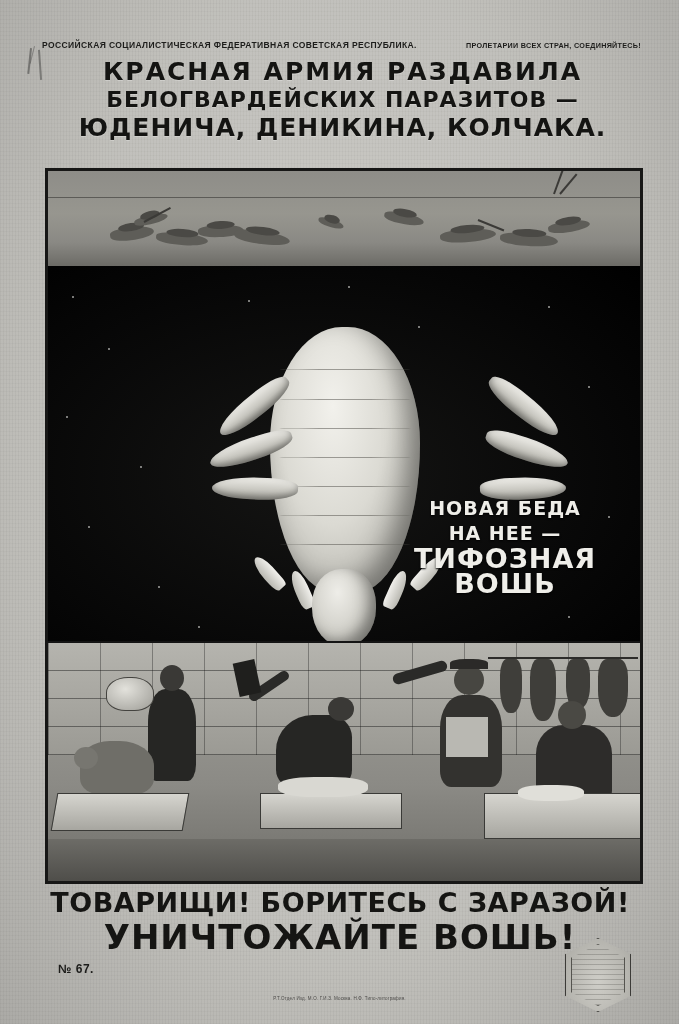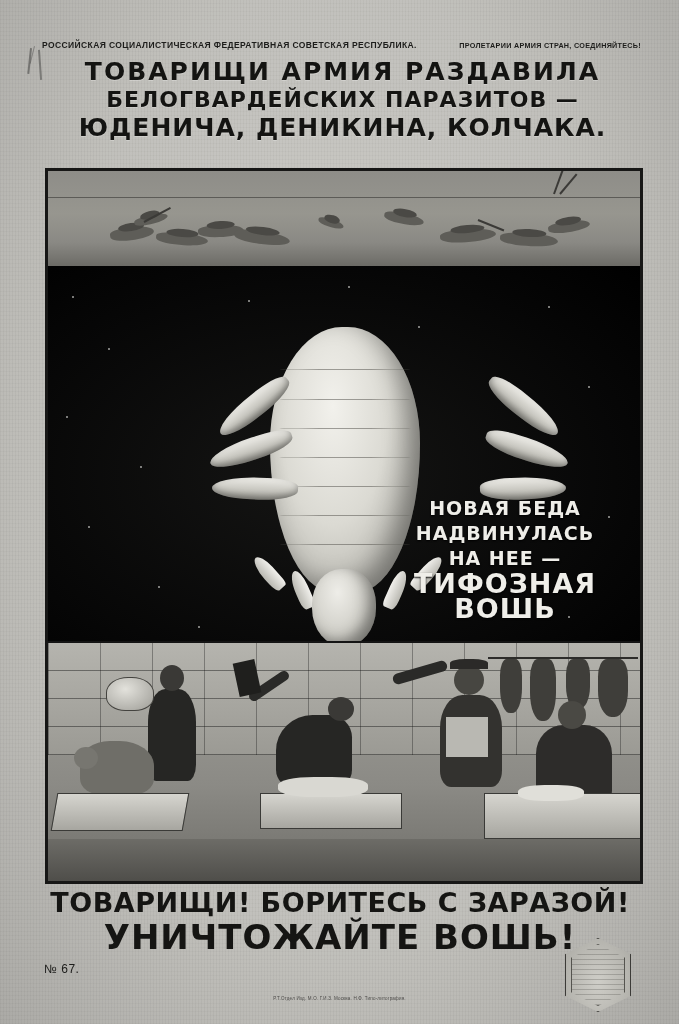--- a/index.html
+++ b/index.html
@@ -271,24 +271,24 @@
     font-weight: bold;
     line-height: 34px;
     letter-spacing: 1px;
   }
   .slogan .s1 { font-size: 27px; letter-spacing: .5px; }
   .slogan .s2 { font-size: 34px; letter-spacing: 1px; }
 
   
   .catalog {
     position: absolute;
-    left: 44px;
+    left: 58px;
     top: 962px;
     font-size: 12px;
-    font-weight: normal;
+    font-weight: bold;
     color: #1c1c1a;
     letter-spacing: .5px;
   }
   .imprint {
     position: absolute;
     left: 50%;
     transform: translateX(-50%);
     top: 996px;
     font-size: 4.5px;
     color: #4a4947;
@@ -321,25 +321,25 @@
 
 <div id="poster">
   <div id="paper"></div>
 
   <div class="scratch" style="left:30px;top:48px;width:1.5px;height:26px;transform:rotate(6deg);opacity:.6"></div>
   <div class="scratch" style="left:38px;top:50px;width:1.5px;height:30px;transform:rotate(-4deg);opacity:.55"></div>
   <div class="scratch" style="left:34px;top:46px;width:1px;height:18px;transform:rotate(14deg);opacity:.45"></div>
 
   <div class="masthead">
     <span class="left">РОССИЙСКАЯ СОЦИАЛИСТИЧЕСКАЯ ФЕДЕРАТИВНАЯ СОВЕТСКАЯ РЕСПУБЛИКА.</span>
-    <span class="right">ПРОЛЕТАРИИ АРМИЯ СТРАН, СОЕДИНЯЙТЕСЬ!</span>
+    <span class="right">ПРОЛЕТАРИИ ВСЕХ СТРАН, СОЕДИНЯЙТЕСЬ!</span>
   </div>
 
   <div class="headline">
-    <div class="l1">ТОВАРИЩИ АРМИЯ  РАЗДАВИЛА</div>
+    <div class="l1">КРАСНАЯ АРМИЯ  РАЗДАВИЛА</div>
     <div class="l2">БЕЛОГВАРДЕЙСКИХ ПАРАЗИТОВ —</div>
     <div class="l3">ЮДЕНИЧА, ДЕНИКИНА, КОЛЧАКА.</div>
   </div>
 
   <div id="art">
 
     <div class="battlefield">
       <div class="horizon"></div>
 
       <div class="corpse" style="left:62px;top:56px;width:44px;height:13px;transform:rotate(-8deg)"></div>
@@ -399,21 +399,20 @@
       <div class="claw" style="left:44px; top:332px; transform:rotate(48deg)"></div>
       <div class="claw" style="left:72px; top:352px; transform:rotate(66deg)"></div>
       <div class="claw" style="left:176px;top:332px; transform:scaleX(-1) rotate(48deg)"></div>
       <div class="claw" style="left:150px;top:352px; transform:scaleX(-1) rotate(66deg)"></div>
 
       <div class="head"></div>
     </div>
 
     <div class="darktext">
       <div class="a">НОВАЯ БЕДА</div>
-      <div class="a">НАДВИНУЛАСЬ</div>
       <div class="a">НА НЕЕ —</div>
       <div class="b">ТИФОЗНАЯ</div>
       <div class="b">ВОШЬ</div>
     </div>
 
     <div class="bathhouse">
       <div class="wall"></div>
 
       <div class="rod" style="left:440px;top:14px;width:150px"></div>
       <div class="hanging" style="left:452px;top:16px;width:22px;height:54px"></div>

